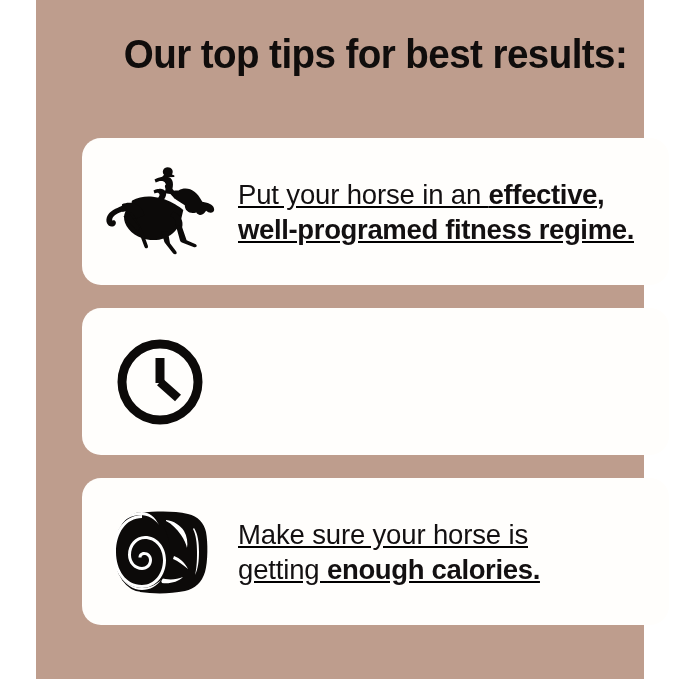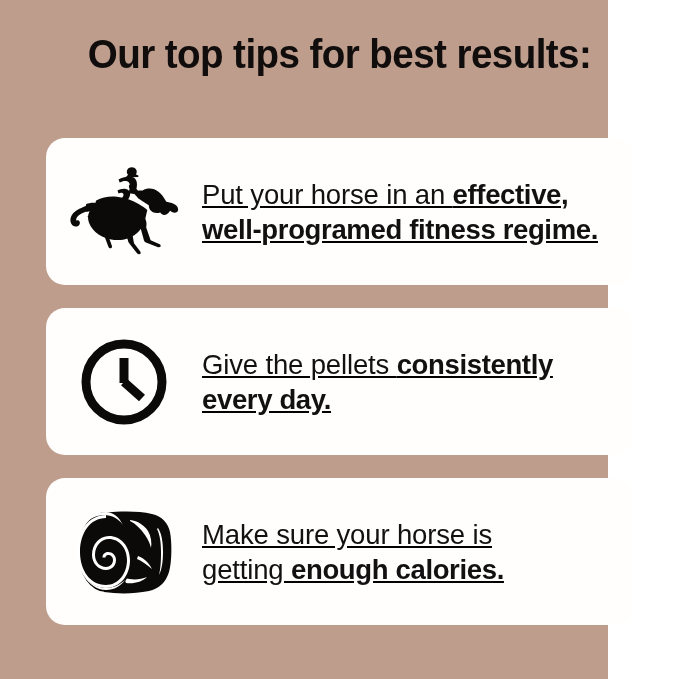--- a/index.html
+++ b/index.html
@@ -13,20 +13,21 @@
     font-family: "Liberation Sans", sans-serif;
     -webkit-font-smoothing: antialiased;
   }
 
   #poster {
     position: relative;
     width: 608px;
     height: 679px;
     background: #be9d8d;
     box-sizing: border-box;
+    margin-left: 36px;
   }
 
   
   #title {
     position: absolute;
     left: 0;
     top: 30px;
     width: 679px;
     text-align: center;
     font-family: "Liberation Sans Narrow", "Liberation Sans", sans-serif;
@@ -151,23 +152,20 @@
     </div>
 
     <div class="card" id="card-2">
       <div class="icon-wrap">
         <svg width="92" height="92" viewBox="0 0 92 92" aria-hidden="true">
           <circle cx="46" cy="46" r="38" fill="none" stroke="#0c0a09" stroke-width="9"></circle>
           <path d="M46 22 L46 47" fill="none" stroke="#0c0a09" stroke-width="9" stroke-linecap="butt"></path>
           <path d="M46 46 L64 62" fill="none" stroke="#0c0a09" stroke-width="9" stroke-linecap="butt"></path>
         </svg>
       </div>
-      <div class="card-text">
-        <span class="lead">Give the pellets </span><span class="em">consistently every day.</span>
-      </div>
     </div>
 
     <div class="card" id="card-3">
       <div class="icon-wrap">
         <svg width="104" height="84" viewBox="0 0 104 84" aria-hidden="true">
           <g fill="#0c0a09">
 
             <path d="M32 3 C50 1 66 1 80 4 C90 6 96 13 98 22 C100 32 100 52 97 62 C94 72 87 79 77 81 C62 84 46 84 32 82 z"></path>
 
             <path d="M58 10 C66 11 72 15 76 21 C79 26 80 33 79 38 C78 34 76 29 73 25 C69 19 64 14 58 11 z" fill="#ffffff"></path>

